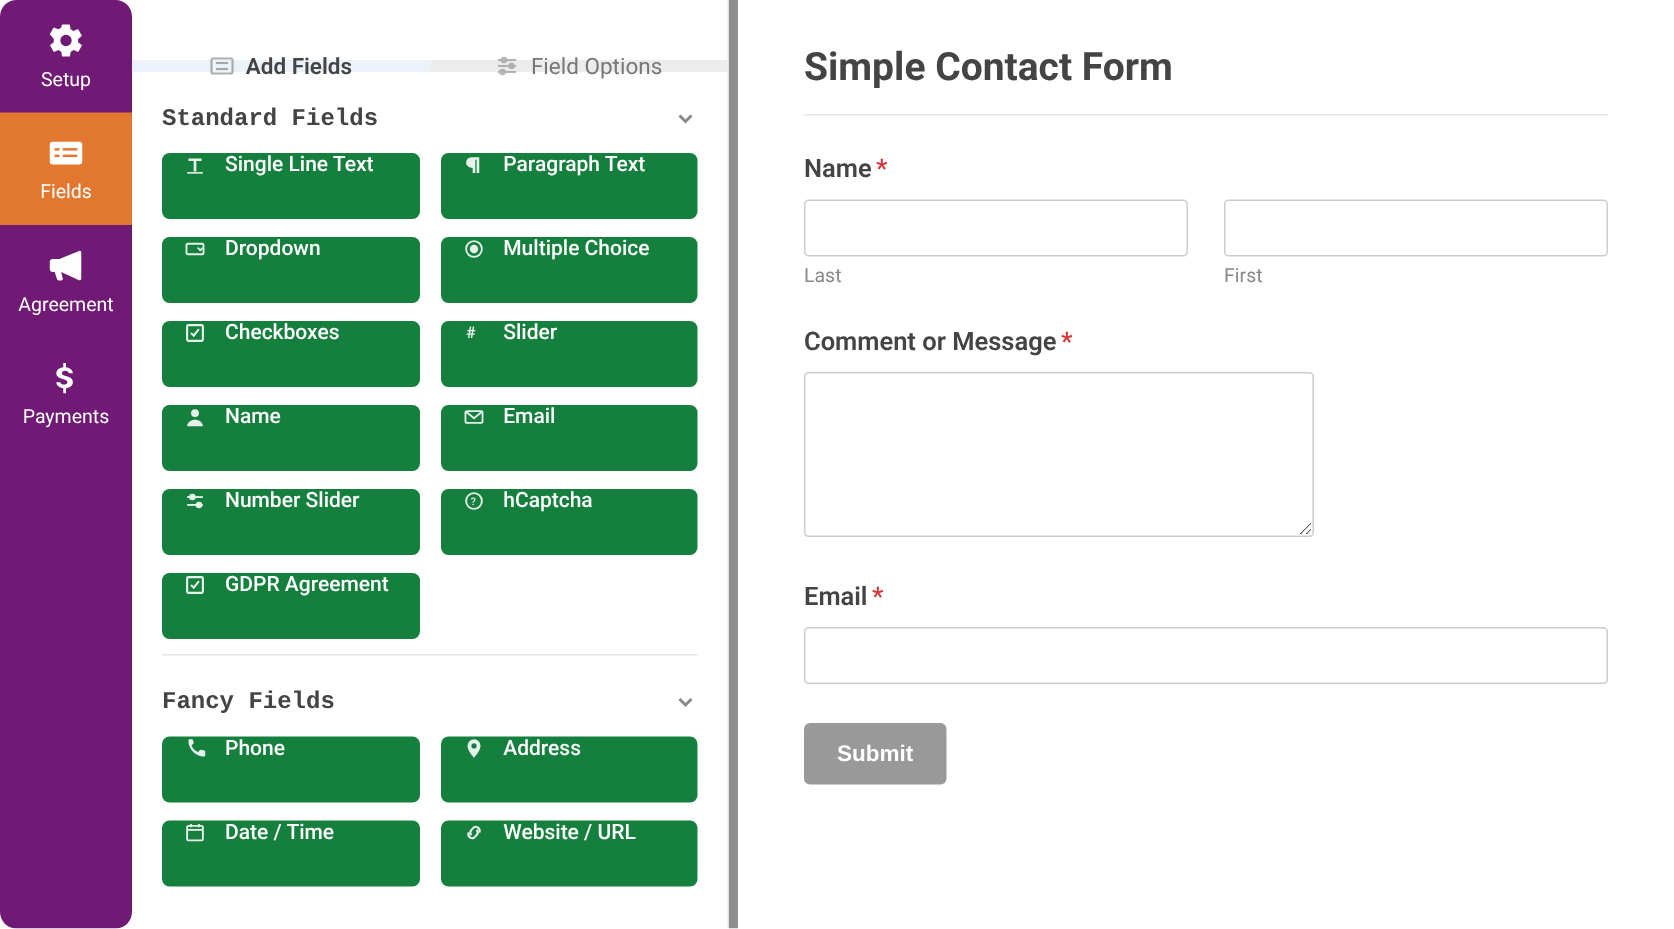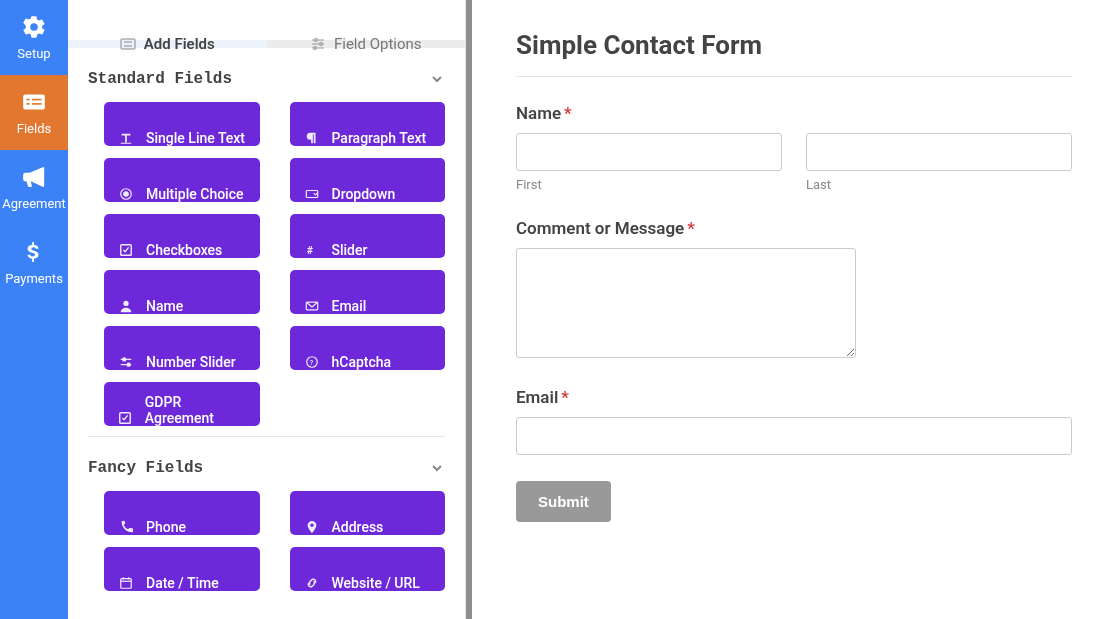--- a/index.html
+++ b/index.html
@@ -1,41 +1,41 @@
 <!DOCTYPE html>
 <html><head>
 <meta charset="utf-8">
 <style>
 * { box-sizing: border-box; margin: 0; padding: 0; }
 body { font-family: -apple-system, BlinkMacSystemFont, "Segoe UI", Roboto, sans-serif; font-size: 14px; color: #444; }
 .app { display: flex; width: 1116px; height: 619px; overflow: hidden; }
 
 
-.icon-sidebar { width: 68px; background: #3b82f6; display: flex; flex-direction: column; flex-shrink: 0; }
+.icon-sidebar { width: 88px; background: #701a75; display: flex; flex-direction: column; flex-shrink: 0; border-radius: 11px; }
 .icon-sidebar-item { display: flex; flex-direction: column; align-items: center; justify-content: center; height: 75px; cursor: pointer; color: #fff; }
 .icon-sidebar-item.active { background: #e27730; }
 .icon-sidebar-item .ic { width: 26px; height: 26px; margin-bottom: 6px; display:flex; align-items:center; justify-content:center; }
 .icon-sidebar-item .lbl { font-size: 13px; }
 
 
 .fields-panel { width: 398px; background: #fff; flex-shrink: 0; display: flex; flex-direction: column; border-right: 1px solid #e5e5e5; }
 .tabs { display: flex; height: 48px; }
 .tab { flex: 1; display: flex; align-items: center; justify-content: center; gap: 8px; font-size: 15px; color: #444; cursor: pointer; font-weight: 600; margin-top: 40px; }
 .tab.active { background: #ebf2f9; }
 .tab.inactive { background: #ececed; color: #777; font-weight: 400; }
 .tab .ticon { width: 16px; height: 16px; display:flex; align-items:center; justify-content:center; opacity: .6; }
 
 .panel-body { padding: 0 20px 20px 20px; overflow-y: auto; flex: 1; }
 .section-header { display: flex; align-items: center; justify-content: space-between; padding: 22px 0 14px 0; cursor: pointer; }
 .section-header h3 { font-size: 16px; font-weight: 600; color: #444; font-family: Liberation Mono, monospace; }
 .section-header .chev { width: 16px; height: 16px; color: #888; }
 .sep { border-top: 1px solid #e6e6e6; margin-top: 10px; }
 
 .field-grid { display: grid; grid-template-columns: 1fr 1fr; gap: 12px 14px; }
-.field-btn { background: #6d28d9; color: #fff; border-radius: 5px; height: 44px; display: flex; align-items: flex-end; padding: 0 14px; gap: 12px; font-size: 14px; font-weight: 500; cursor: pointer; margin-left: 16px; }
+.field-btn { background: #15803d; color: #fff; border-radius: 5px; height: 44px; display: flex; align-items: flex-start; padding: 0 14px; gap: 12px; font-size: 14px; font-weight: 500; cursor: pointer; }
 .field-btn .ficon { width: 16px; height: 16px; display:flex; align-items:center; justify-content:center; opacity: .9; }
 .field-btn.full { grid-column: 1 / 2; }
 
 
 .preview { flex: 1; background: #fff; padding: 30px 44px; overflow-y: auto; border-left: 6px solid #8d8e8f; }
 .preview h1 { font-size: 26px; font-weight: 700; color: #444; margin-bottom: 16px; }
 .preview hr { border: none; border-top: 1px solid #e5e5e5; margin-bottom: 26px; }
 .form-group { margin-bottom: 26px; }
 .form-label { font-size: 17px; font-weight: 600; color: #444; display: block; margin-bottom: 10px; }
 .req { color: #d63638; margin-left: 3px; }
@@ -142,34 +142,34 @@
             <span class="ficon">
               <svg viewBox="0 0 16 16" width="14" height="14" fill="#fff">
                 <path d="M6 2a4 4 0 0 0 0 8h1v4h2V4h1v10h2V2Z"></path>
               </svg>
             </span>
             <span>Paragraph Text</span>
           </div>
           <div class="field-btn">
             <span class="ficon">
               <svg viewBox="0 0 16 16" width="14" height="14" fill="none" stroke="#fff" stroke-width="1.4">
+                <rect x="1.5" y="4" width="13" height="8" rx="1"></rect>
+                <polyline points="10,7 12,9 14,7" stroke-width="1.3"></polyline>
+              </svg>
+            </span>
+            <span>Dropdown</span>
+          </div>
+          <div class="field-btn">
+            <span class="ficon">
+              <svg viewBox="0 0 16 16" width="14" height="14" fill="none" stroke="#fff" stroke-width="1.4">
                 <circle cx="8" cy="8" r="6"></circle>
                 <circle cx="8" cy="8" r="2.5" fill="#fff"></circle>
               </svg>
             </span>
             <span>Multiple Choice</span>
-          </div>
-          <div class="field-btn">
-            <span class="ficon">
-              <svg viewBox="0 0 16 16" width="14" height="14" fill="none" stroke="#fff" stroke-width="1.4">
-                <rect x="1.5" y="4" width="13" height="8" rx="1"></rect>
-                <polyline points="10,7 12,9 14,7" stroke-width="1.3"></polyline>
-              </svg>
-            </span>
-            <span>Dropdown</span>
           </div>
           <div class="field-btn">
             <span class="ficon">
               <svg viewBox="0 0 16 16" width="14" height="14" fill="none" stroke="#fff" stroke-width="1.6">
                 <rect x="2" y="2" width="12" height="12" rx="1"></rect>
                 <polyline points="5,8 7,10 11,5"></polyline>
               </svg>
             </span>
             <span>Checkboxes</span>
           </div>
@@ -284,25 +284,25 @@
 
   <div class="preview">
     <h1>Simple Contact Form</h1>
     <hr>
 
     <div class="form-group">
       <label class="form-label"><span>Name</span><span class="req">*</span></label>
       <div class="name-row">
         <div class="name-col">
           <input type="text" style="">
-          <div class="sublabel">First</div>
+          <div class="sublabel">Last</div>
         </div>
         <div class="name-col">
           <input type="text" style="">
-          <div class="sublabel">Last</div>
+          <div class="sublabel">First</div>
         </div>
       </div>
     </div>
 
     <div class="form-group">
       <label class="form-label"><span>Comment or Message</span><span class="req">*</span></label>
       <textarea style=""></textarea>
     </div>
 
     <div class="form-group">

